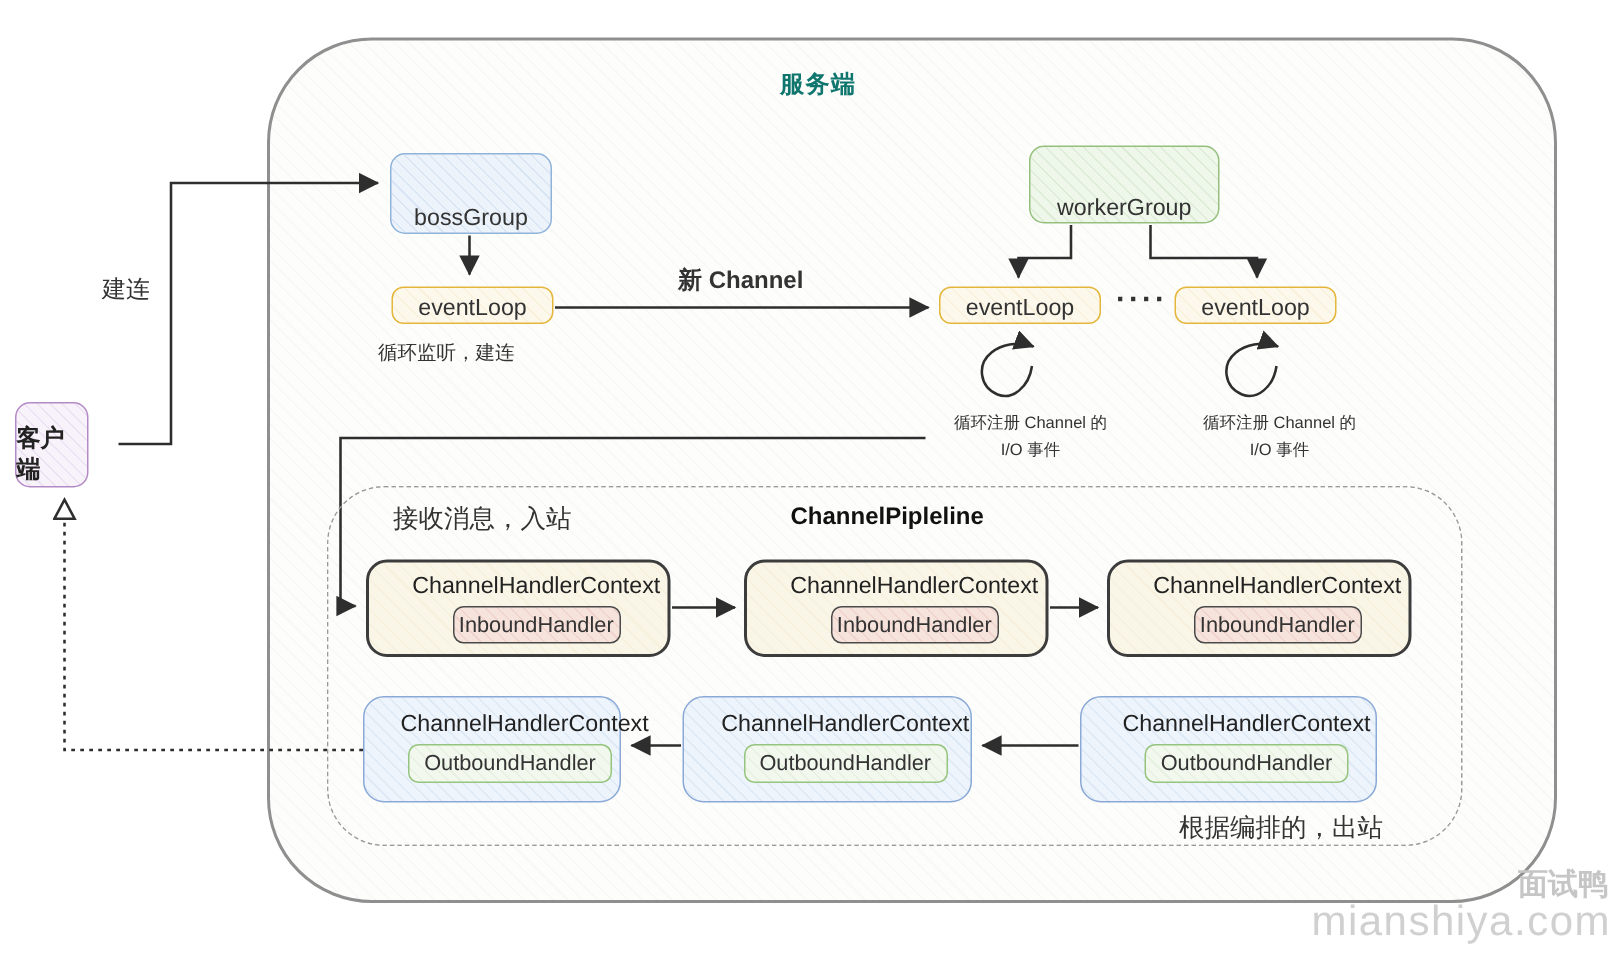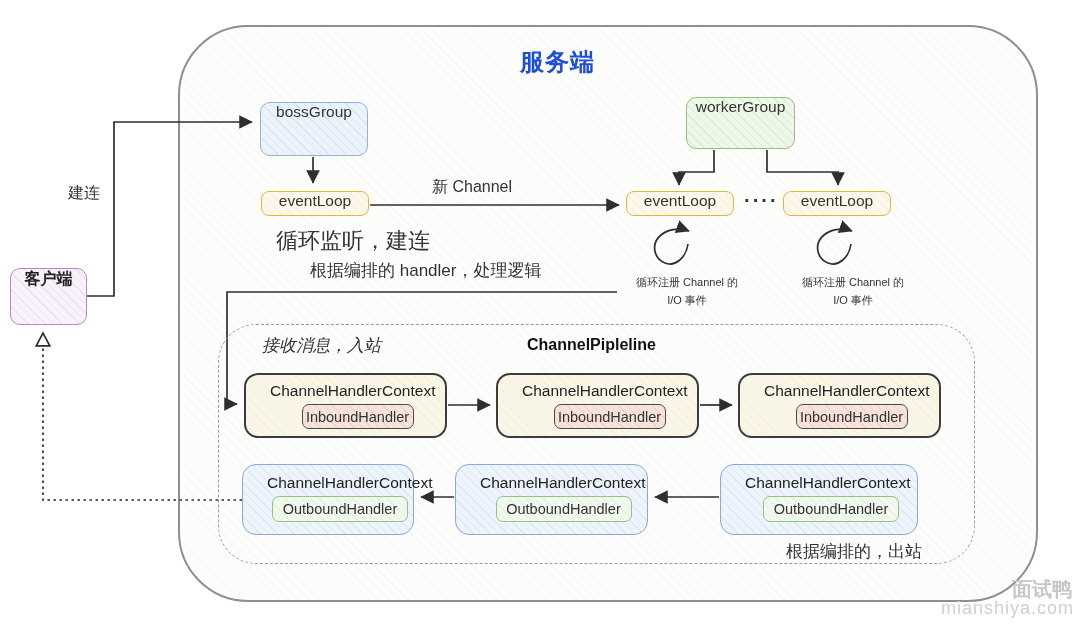--- a/index.html
+++ b/index.html
@@ -12,72 +12,72 @@
   
   .server-box{
     left:178px;top:25px;width:856px;height:573px;
     border:2px solid #8f8f8f;border-radius:70px;
     background:
       repeating-linear-gradient(45deg, rgba(0,0,0,0.018) 0 1px, transparent 1px 7px),
       #fdfdfc;
     z-index:0;
   }
   .title{
-    left:520px;top:46px;width:180px;font-size:24px;font-weight:bold;color:#1d4ed8;
+    left:520px;top:46px;width:180px;font-size:16px;font-weight:bold;color:#0f766e;
     z-index:3;letter-spacing:1px;
   }
   
   .node{
-    display:flex;align-items:flex-start;justify-content:center;
+    display:flex;align-items:flex-end;justify-content:center;
     font-size:15.5px;color:#333;z-index:2;box-sizing:border-box;
   }
   .client{
-    left:10px;top:268px;width:77px;height:57px;border-radius:10px;
+    left:10px;top:268px;width:49px;height:57px;border-radius:10px;
     border:1.5px solid #b48ac6;font-weight:bold;font-size:16px;color:#222;
     background:repeating-linear-gradient(45deg, rgba(160,110,190,0.12) 0 1px, transparent 1px 6px), #f8f2fb;
   }
   .boss-group{
     left:260px;top:102px;width:108px;height:54px;border-radius:10px;
     border:1.5px solid #8fb3da;
     background:repeating-linear-gradient(45deg, rgba(120,160,210,0.16) 0 1px, transparent 1px 6px), #edf3fa;
   }
   .worker-group{
-    left:686px;top:97px;width:109px;height:52px;border-radius:10px;
+    left:686px;top:97px;width:127px;height:52px;border-radius:10px;
     border:1.5px solid #94c07c;
     background:repeating-linear-gradient(45deg, rgba(130,180,110,0.16) 0 1px, transparent 1px 6px), #eff7ea;
   }
   .event-loop{
     height:25px;border-radius:8px;border:1.5px solid #e5b63c;
     background:repeating-linear-gradient(45deg, rgba(220,180,80,0.10) 0 1px, transparent 1px 7px), #fdf8ec;
   }
   .el-boss{left:261px;top:191px;width:108px;}
   .el-w1{left:626px;top:191px;width:108px;}
   .el-w2{left:783px;top:191px;width:108px;}
   .dots{left:744px;top:189px;font-size:20px;font-weight:bold;color:#333;letter-spacing:2px;z-index:2;}
   
   .lbl{font-size:16px;color:#333;z-index:2;white-space:nowrap;}
   .lbl-establish{left:68px;top:183px;}
-  .lbl-listen{left:252px;top:226px;font-size:22px;margin-left:24px;}
-  .lbl-newchannel{left:432px;top:177px;}
+  .lbl-listen{left:252px;top:226px;font-size:13px;}
+  .lbl-newchannel{left:452px;top:177px;font-weight:bold;}
   .lbl-handler{left:310px;top:259px;font-size:17px;}
   .reg-note{width:170px;text-align:center;font-size:11px;line-height:18px;color:#333;z-index:2;}
   .reg1{left:602px;top:273px;}
   .reg2{left:768px;top:273px;}
   
   .pipeline{
     left:218px;top:324px;width:757px;height:240px;
     border:1.6px dashed #9b9b9b;border-radius:38px;z-index:1;box-sizing:border-box;
     background:transparent;
   }
-  .lbl-inbound-note{left:262px;top:334px;font-size:17px;font-style:italic;}
+  .lbl-inbound-note{left:262px;top:334px;font-size:17px;}
   .pipeline-title{left:527px;top:336px;font-size:16px;font-weight:bold;color:#111;z-index:2;}
   .lbl-outbound-note{left:786px;top:540px;font-size:17px;}
   
   .ctx{
-    z-index:2;box-sizing:border-box;border-radius:14px;text-align:left;padding-left:24px;
+    z-index:2;box-sizing:border-box;border-radius:14px;text-align:center;padding-left:24px;
   }
   .ctx .ctx-title{font-size:15.5px;color:#222;margin-top:7px;}
   .inner{
     margin:4px auto 0 auto;border-radius:7px;font-size:14.5px;color:#333;
     display:flex;align-items:center;justify-content:center;box-sizing:border-box;
   }
   .ctx-in{
     top:373px;width:203px;height:65px;border:2px solid #3c3c3c;
     background:repeating-linear-gradient(45deg, rgba(200,170,90,0.08) 0 1px, transparent 1px 7px), #faf6e7;
   }
@@ -91,21 +91,21 @@
     background:repeating-linear-gradient(45deg, rgba(120,160,210,0.13) 0 1px, transparent 1px 6px), #edf4fb;
   }
   .ctx-out .ctx-title{margin-top:9px;}
   .ctx-out .inner{
     width:136px;height:26px;border:1.5px solid #94c47d;
     background:repeating-linear-gradient(45deg, rgba(130,180,110,0.10) 0 1px, transparent 1px 6px), #f2f8ee;
   }
   .out1{left:242px;width:172px;} .out2{left:455px;width:193px;} .out3{left:720px;width:198px;}
   
   .wm1{right:8px;top:576px;font-size:20px;font-weight:bold;color:#c6c6c6;z-index:3;text-align:right;}
-  .wm2{right:6px;top:598px;font-size:18px;color:#d0d0d0;z-index:3;text-align:right;letter-spacing:1px;}
+  .wm2{right:6px;top:598px;font-size:28px;color:#d0d0d0;z-index:3;text-align:right;letter-spacing:1px;}
   svg.wires{position:absolute;left:0;top:0;z-index:1;pointer-events:none;}
 </style>
 </head>
 <body>
 
 <div class="canvas">
 
   <svg class="wires" width="1080" height="641" viewBox="0 0 1080 641">
     <defs>
       <marker id="arr" markerWidth="9" markerHeight="9" refX="7.5" refY="4" orient="auto">
@@ -161,21 +161,20 @@
   </div>
   <div class="abs reg-note reg1">
     <div>循环注册 Channel 的</div>
     <div>I/O 事件</div>
   </div>
   <div class="abs reg-note reg2">
     <div>循环注册 Channel 的</div>
     <div>I/O 事件</div>
   </div>
 
-  <div class="abs lbl lbl-handler">根据编排的 handler，处理逻辑</div>
 
   <div class="abs pipeline"></div>
   <div class="abs lbl lbl-inbound-note">接收消息，入站</div>
   <div class="abs pipeline-title">ChannelPipleline</div>
 
   <div class="abs ctx ctx-in in1">
     <div class="ctx-title">ChannelHandlerContext</div>
     <div class="inner">
       <span>InboundHandler</span>
     </div>

